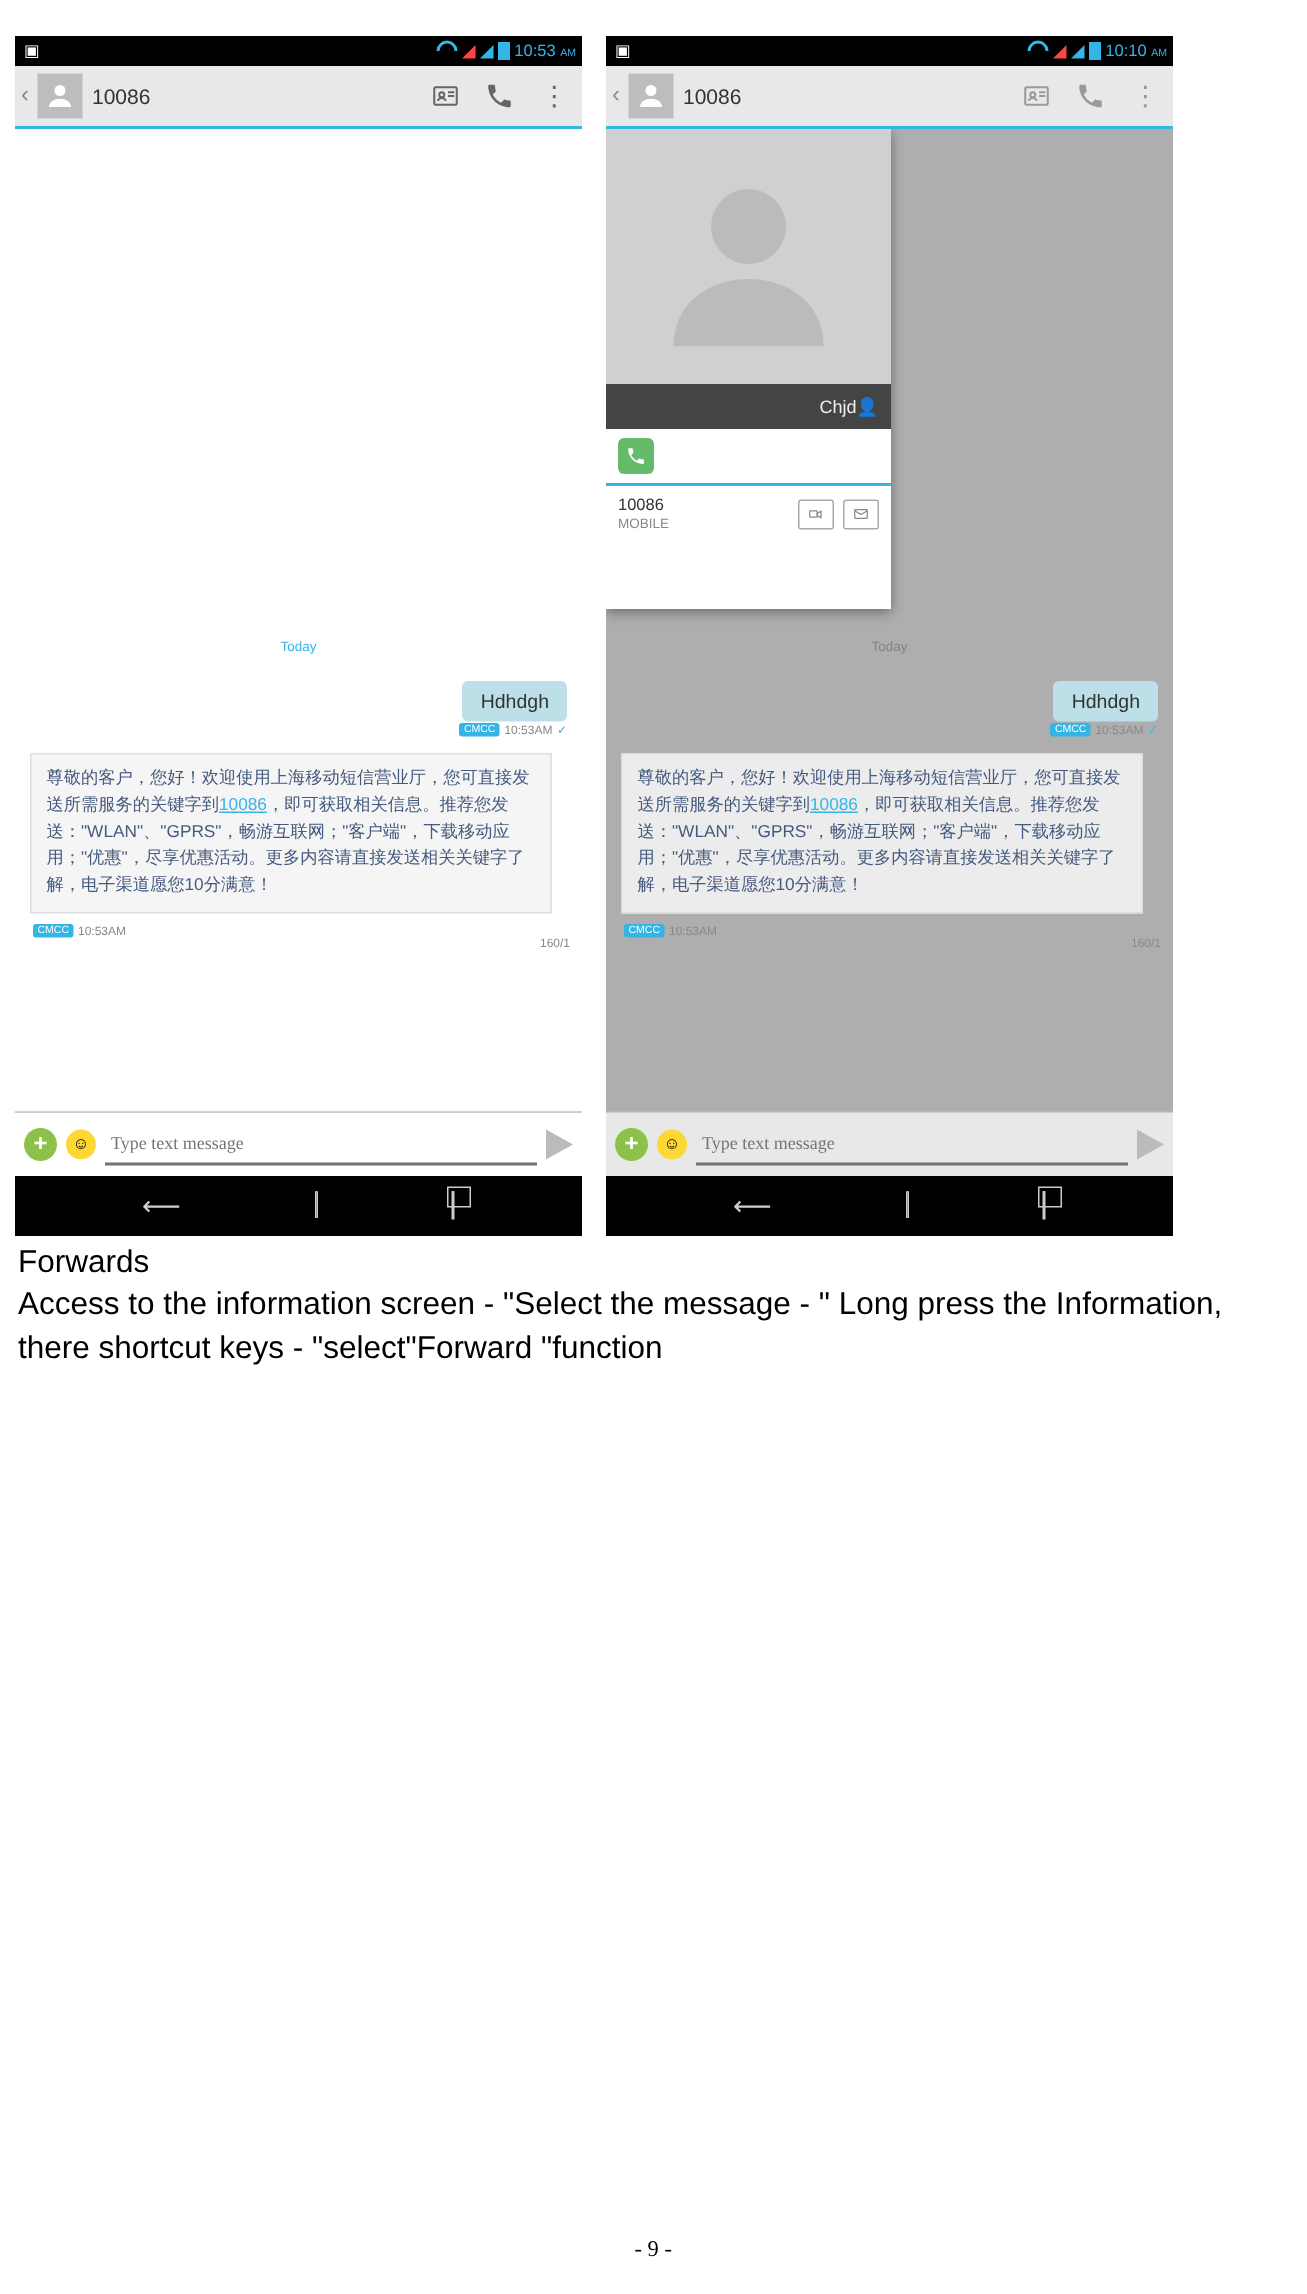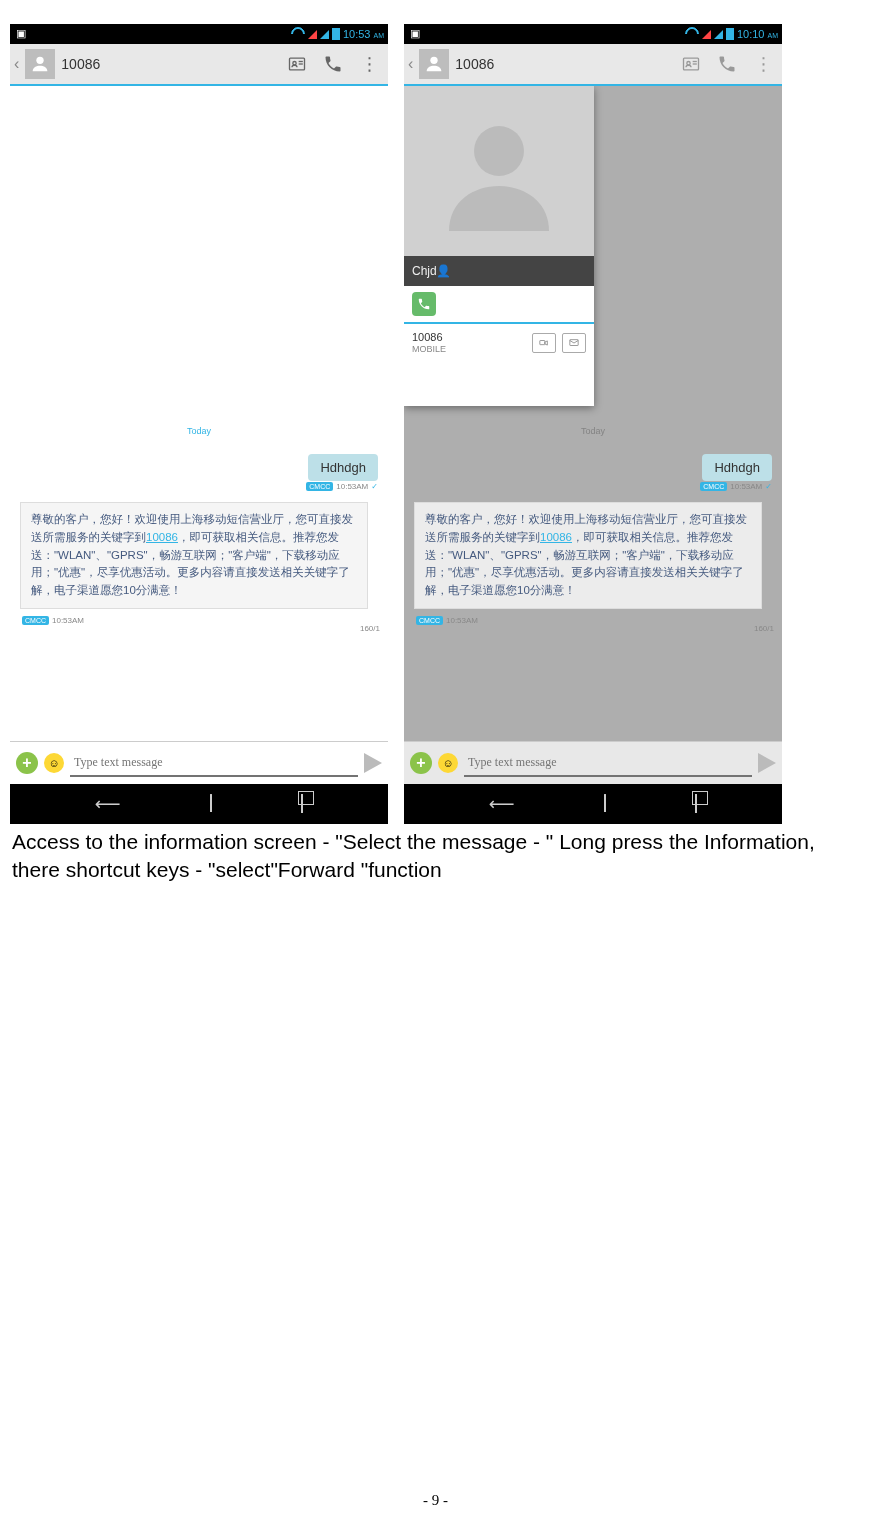--- a/index.html
+++ b/index.html
@@ -188,21 +188,21 @@
     background: #fff;
     box-shadow: 0 2px 8px rgba(0,0,0,0.4);
   }
   .popup-photo {
     width: 190px; height: 170px; background: #d0d0d0;
     display:flex;align-items:center;justify-content:center;
   }
   .popup-photo svg { width:120px;height:120px;}
   .popup-namebar {
     background:#444;color:#eee;height:30px;display:flex;align-items:center;
-    padding:0 8px;font-size:12px;justify-content:flex-start;
+    padding:0 8px;font-size:12px;justify-content:flex-end;
   }
   .popup-callrow {
     height:36px;border-bottom:2px solid #33b5e5;display:flex;align-items:center;padding:0 8px;
   }
   .call-green { width:24px;height:24px;background:#66bb6a;border-radius:4px;display:flex;align-items:center;justify-content:center;color:#fff;}
   .popup-numrow {
     padding:6px 8px;display:flex;align-items:center;justify-content:space-between;
   }
   .popup-numleft { font-size:11px;color:#333;line-height:1.3;}
   .popup-numleft .sub { color:#888;font-size:9px;}
@@ -402,16 +402,17 @@
     <div class="nav-bar">
       <span class="nav-icon nav-back">⟵</span>
       <span class="nav-icon"><span class="nav-home"></span></span>
       <span class="nav-icon"><span class="nav-recent"></span></span>
     </div>
   </div>
 
 </div>
 
 <div class="doc-text">
+  <div>Forwards</div>
   <div>Access to the information screen - "Select the message - " Long press the Information, there shortcut keys - "select"Forward "function</div>
 </div>
 
 <div class="page-num">- 9 -</div>
 
 </body></html>

